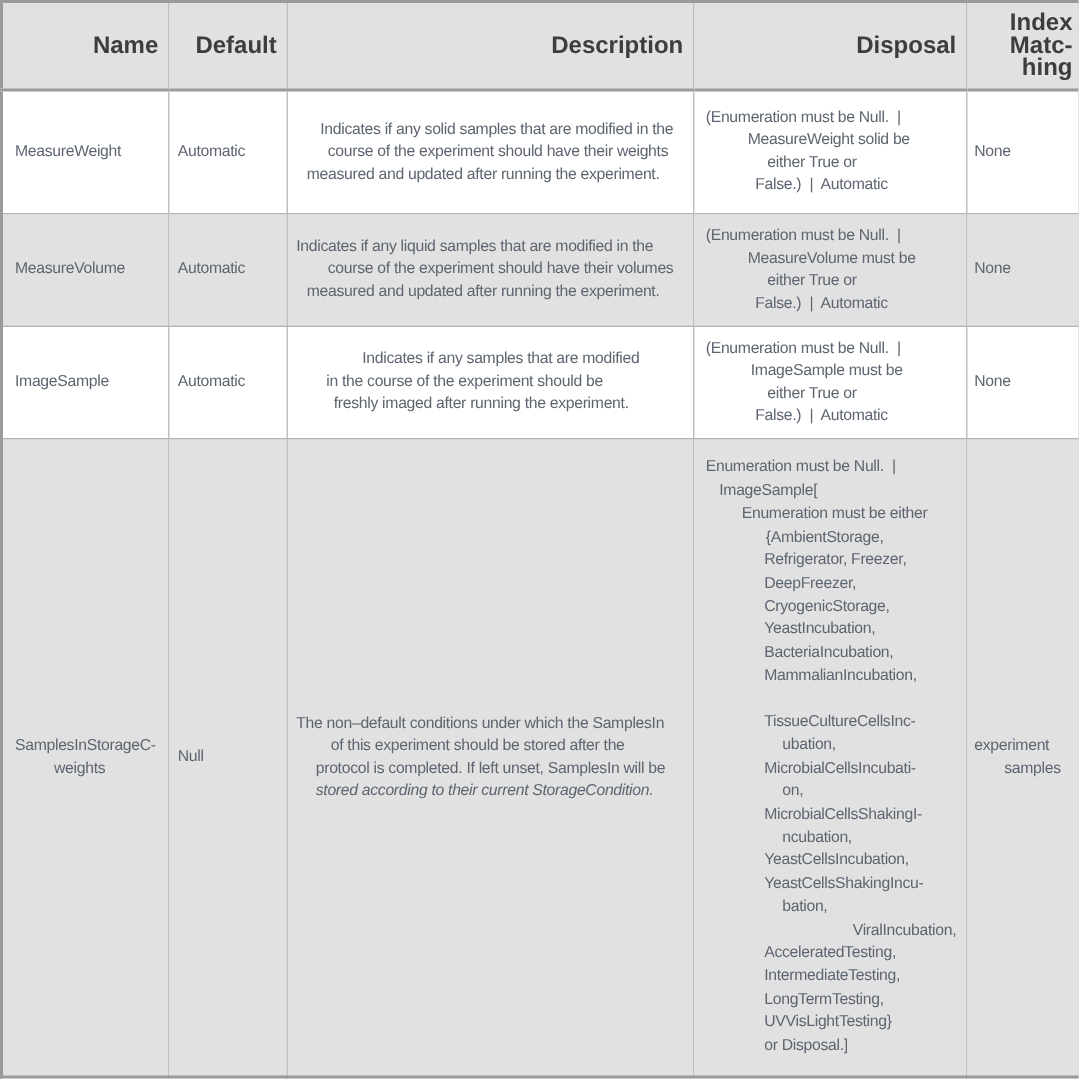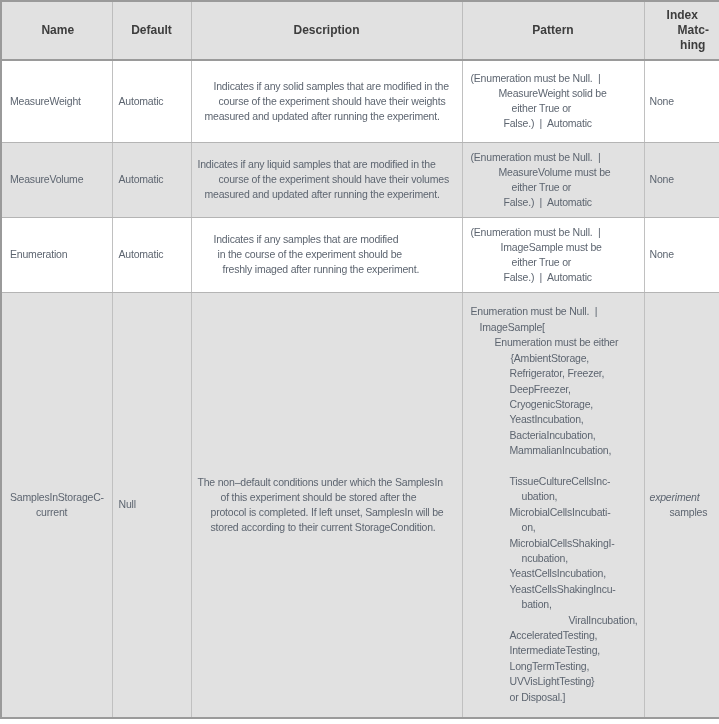--- a/index.html
+++ b/index.html
@@ -23,23 +23,23 @@
     border: 2px solid #9a9a9a;
   }
   th, td {
     vertical-align: middle;
     padding: 6px 6px;
     overflow: hidden;
   }
   thead th {
     background: #e1e1e1;
     color: #3d3d3d;
-    font-size: 12px;
+    font-size: 16px;
     font-weight: bold;
-    text-align: center;
+    text-align: right;
     border-right: 1px solid #bdbdbd;
     border-bottom: 2px solid #9a9a9a;
     height: 58px;
     line-height: 15px;
   }
   tbody td {
     border-right: 1px solid #c0c0c0;
     border-bottom: 1px solid #b4b4b4;
     color: #5d6570;
     font-size: 10.5px;
@@ -78,21 +78,21 @@
     <col class="col-default">
     <col class="col-desc">
     <col class="col-pattern">
     <col class="col-index">
   </colgroup>
   <thead>
     <tr>
       <th class="col-name">Name</th>
       <th class="col-default">Default</th>
       <th class="col-desc">Description</th>
-      <th class="col-pattern">Pattern</th>
+      <th class="col-pattern">Disposal</th>
       <th class="col-index">
           <div class="line" style="padding-left: 0px;">Index</div>
           <div class="line" style="padding-left: 22px;">Matc-</div>
           <div class="line" style="padding-left: 21px;">hing</div>
         </th>
     </tr>
   </thead>
   <tbody>
     <tr class="row-even">
       <td class="col-name">
@@ -133,53 +133,53 @@
           <div class="line" style="padding-left: 28px;">MeasureVolume must be</div>
           <div class="line" style="padding-left: 41px;">either True or</div>
           <div class="line" style="padding-left: 33px;">False.)  |  Automatic</div>
         </td>
       <td class="col-index">
           <div class="line" style="padding-left: 0px;">None</div>
         </td>
     </tr>
     <tr class="row-even">
       <td class="col-name">
-          <div class="line" style="padding-left: 0px;">Enumeration</div>
+          <div class="line" style="padding-left: 0px;">ImageSample</div>
         </td>
       <td class="col-default">
           <div class="line" style="padding-left: 0px;">Automatic</div>
         </td>
       <td class="col-desc">
-          <div class="line" style="padding-left: 16px;">Indicates if any samples that are modified</div>
+          <div class="line" style="padding-left: 16px; margin-left: 28px;">Indicates if any samples that are modified</div>
           <div class="line" style="padding-left: 20px;">in the course of the experiment should be</div>
           <div class="line" style="padding-left: 25px;">freshly imaged after running the experiment.</div>
         </td>
       <td class="col-pattern">
           <div class="line" style="padding-left: 0px;">(Enumeration must be Null.  |</div>
           <div class="line" style="padding-left: 30px;">ImageSample must be</div>
           <div class="line" style="padding-left: 41px;">either True or</div>
           <div class="line" style="padding-left: 33px;">False.)  |  Automatic</div>
         </td>
       <td class="col-index">
           <div class="line" style="padding-left: 0px;">None</div>
         </td>
     </tr>
     <tr class="row-odd">
       <td class="col-name">
           <div class="line" style="padding-left: 0px;">SamplesInStorageC-</div>
-          <div class="line" style="padding-left: 26px;">current</div>
+          <div class="line" style="padding-left: 26px;">weights</div>
         </td>
       <td class="col-default">
           <div class="line" style="padding-left: 0px;">Null</div>
         </td>
       <td class="col-desc">
           <div class="line" style="padding-left: 0px;">The non–default conditions under which the SamplesIn</div>
           <div class="line" style="padding-left: 23px;">of this experiment should be stored after the</div>
           <div class="line" style="padding-left: 13px;">protocol is completed. If left unset, SamplesIn will be</div>
-          <div class="line" style="padding-left: 13px;">stored according to their current StorageCondition.</div>
+          <div class="line" style="padding-left: 13px; font-style: italic;">stored according to their current StorageCondition.</div>
         </td>
       <td class="col-pattern">
           <div class="line" style="padding-left: 0px;">Enumeration must be Null.  |</div>
           <div class="line" style="padding-left: 9px;">ImageSample[</div>
           <div class="line" style="padding-left: 24px;">Enumeration must be either</div>
           <div class="line" style="padding-left: 40px;">{AmbientStorage,</div>
           <div class="line" style="padding-left: 39px;">Refrigerator, Freezer,</div>
           <div class="line" style="padding-left: 39px;">DeepFreezer,</div>
           <div class="line" style="padding-left: 39px;">CryogenicStorage,</div>
           <div class="line" style="padding-left: 39px;">YeastIncubation,</div>
@@ -196,18 +196,18 @@
           <div class="line" style="padding-left: 39px;">YeastCellsShakingIncu-</div>
           <div class="line" style="padding-left: 51px;">bation,</div>
           <div class="line" style="padding-left: 39px; text-align: right;">ViralIncubation,</div>
           <div class="line" style="padding-left: 39px;">AcceleratedTesting,</div>
           <div class="line" style="padding-left: 39px;">IntermediateTesting,</div>
           <div class="line" style="padding-left: 39px;">LongTermTesting,</div>
           <div class="line" style="padding-left: 39px;">UVVisLightTesting}</div>
           <div class="line" style="padding-left: 39px;">or Disposal.]</div>
         </td>
       <td class="col-index">
-          <div class="line" style="padding-left: 0px; font-style: italic;">experiment</div>
+          <div class="line" style="padding-left: 0px;">experiment</div>
           <div class="line" style="padding-left: 20px;">samples</div>
         </td>
     </tr>
   </tbody>
 </table>
 
 </body></html>

